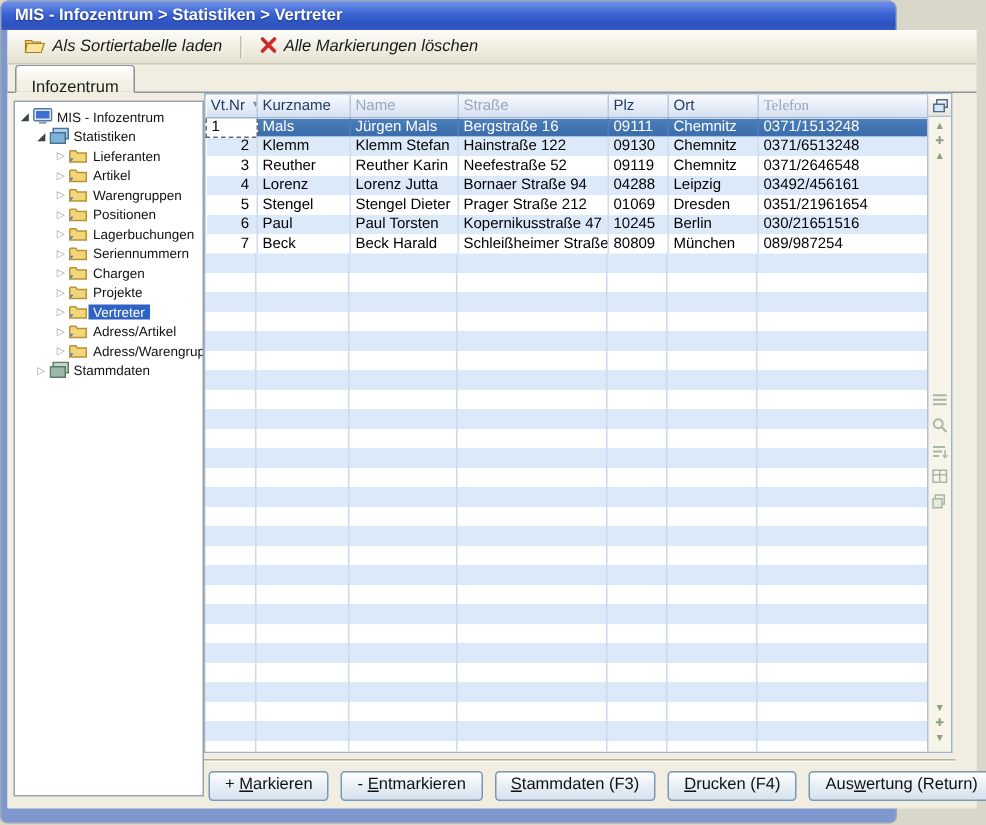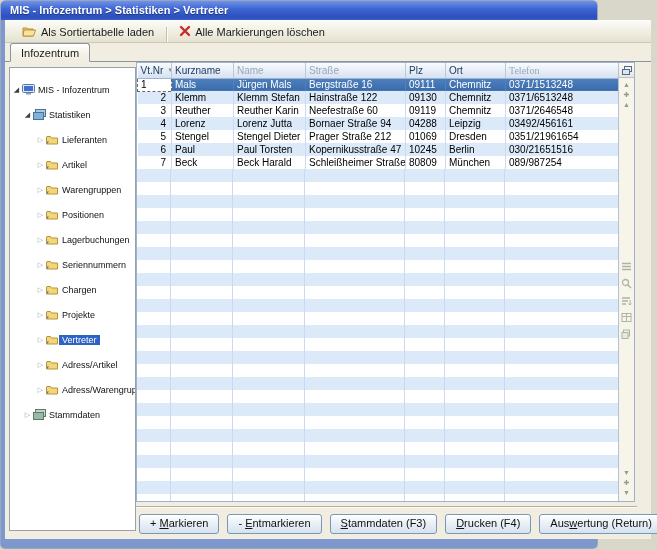--- a/index.html
+++ b/index.html
@@ -8,39 +8,39 @@
   .window { position:absolute; left:1px; top:1px; width:596px; height:547px;
     background:#7e97cf; border-radius:5px 5px 4px 4px;
     box-shadow:0 0 0 1px #9aa6bb; }
   .titlebar { height:19px; border-radius:4px 4px 0 0; padding-left:9px;
     background:linear-gradient(180deg,#6f92e8 0%,#3a63d2 45%,#2c50bd 85%,#3a5cc6 100%);
     color:#fff; font-size:11px; font-weight:bold; line-height:19px;
     text-shadow:0 1px 1px rgba(0,0,20,.45); white-space:nowrap; }
   .winbody { position:absolute; left:4px; top:19px; width:646px; height:519px;
     background:#f1eee1; }
   
-  .toolbar { height:23px; display:flex; align-items:flex-end; padding-left:9px;
+  .toolbar { height:23px; display:flex; align-items:center; padding-left:3px;
     background:linear-gradient(#fdfcf9,#eceadb 70%,#e4e1d1);
-    border-bottom:1px solid #cdc9b6; }
+    border-bottom:1px solid #cdc9b6;font-style:italic; }
   .tbtn { display:flex; align-items:center; gap:4px; padding:2px 7px;
     font-size:11px; color:#1a1a1a; border:1px solid transparent; border-radius:2px; }
   .tsep { width:1px; height:15px; background:#c2beac; margin:0 4px;
     box-shadow:1px 0 0 #fdfcf6; }
   
   .tabstrip { position:relative; height:19px; border-bottom:1px solid #8a949e; }
-  .tab { position:absolute; left:5px; bottom:-1px; height:19px; padding:3px 10px 0 10px;
+  .tab { position:absolute; left:5px; bottom:-1px; height:19px; padding:8px 10px 0 10px;
     background:linear-gradient(#ffffff,#f4f2e6 60%,#f1eee1);
     border:1px solid #8a949e; border-bottom:1px solid #f1eee1;
     border-radius:3px 3px 0 0; font-size:11px; color:#1c1c1c; }
   
   .main { position:relative; height:476px; background:#f1eee1; }
   .tree-panel { position:absolute; left:4px; top:5px; width:127px; height:464px;
     background:#fff; border:1px solid #97a2ad; overflow:hidden; padding-top:3px; }
   .trow { display:flex; align-items:center; height:13px; font-size:9px;
-    color:#111; white-space:nowrap;margin-top:12px; }
+    color:#111; white-space:nowrap; }
   .trow .exp { width:9px; text-align:center; flex:0 0 9px; }
   .exp.open { font-size:7px; color:#3c4248; }
   .exp.closed { font-size:7px; color:#9aa0a6; }
   .ticon { flex:0 0 14px; display:flex; justify-content:center; }
   .tlabel { padding:0 3px; }
   .tlabel.sel { background:#2e62c4; color:#fff;text-align:center; }
   .lvl1 { padding-left:2px; } .lvl2 { padding-left:13px; } .lvl3 { padding-left:26px; }
   
   .grid { position:absolute; left:131px; top:0; width:499px; height:440px;
     border:1px solid #9eb2cc; background:#fff; display:flex; }
@@ -314,21 +314,21 @@
                 <td>Klemm Stefan</td>
                 <td>Hainstraße 122</td>
                 <td>09130</td>
                 <td>Chemnitz</td>
                 <td>0371/6513248</td>
               </tr>
               <tr>
                 <td class="num">3</td>
                 <td>Reuther</td>
                 <td>Reuther Karin</td>
-                <td>Neefestraße 60</td>
+                <td>Neefestraße 52</td>
                 <td>09119</td>
                 <td>Chemnitz</td>
                 <td>0371/2646548</td>
               </tr>
               <tr class="alt">
                 <td class="num">4</td>
                 <td>Lorenz</td>
                 <td>Lorenz Jutta</td>
                 <td>Bornaer Straße 94</td>
                 <td>04288</td>

